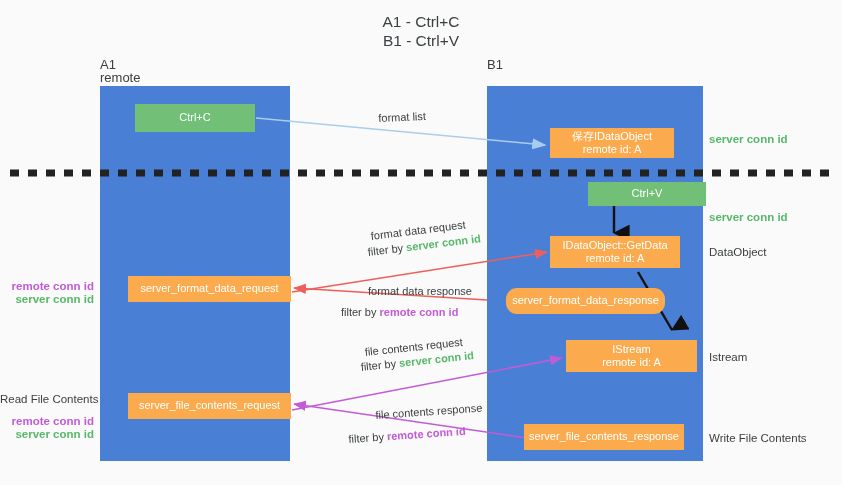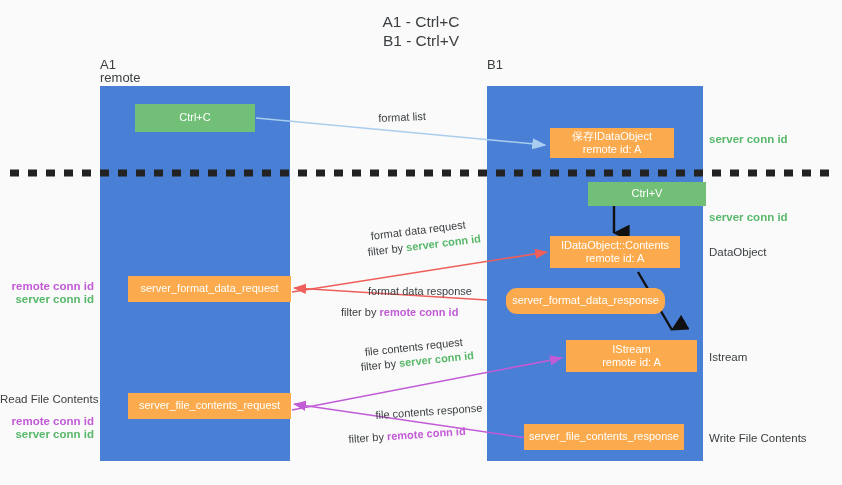--- a/index.html
+++ b/index.html
@@ -151,21 +151,21 @@
   <div class="box orange" style="left:550px; top:128px; width:124px; height:30px;">
     <span>保存IDataObject</span>
     <span>remote id: A</span>
   </div>
 
   <div class="box green" style="left:555px; top:182px; width:118px; height:24px;margin-left:33px;">
     <span>Ctrl+V</span>
   </div>
 
   <div class="box orange" style="left:550px; top:236px; width:130px; height:32px;">
-    <span>IDataObject::Contents</span>
+    <span>IDataObject::GetData</span>
     <span>remote id: A</span>
   </div>
 
   <div class="box orange" style="left:566px; top:340px; width:131px; height:32px;">
     <span>IStream</span>
     <span>remote id: A</span>
   </div>
 
   <div class="box orange" style="left:506px; top:288px; width:159px; height:26px;border-radius:11px;">
     <span>server_format_data_response</span>

